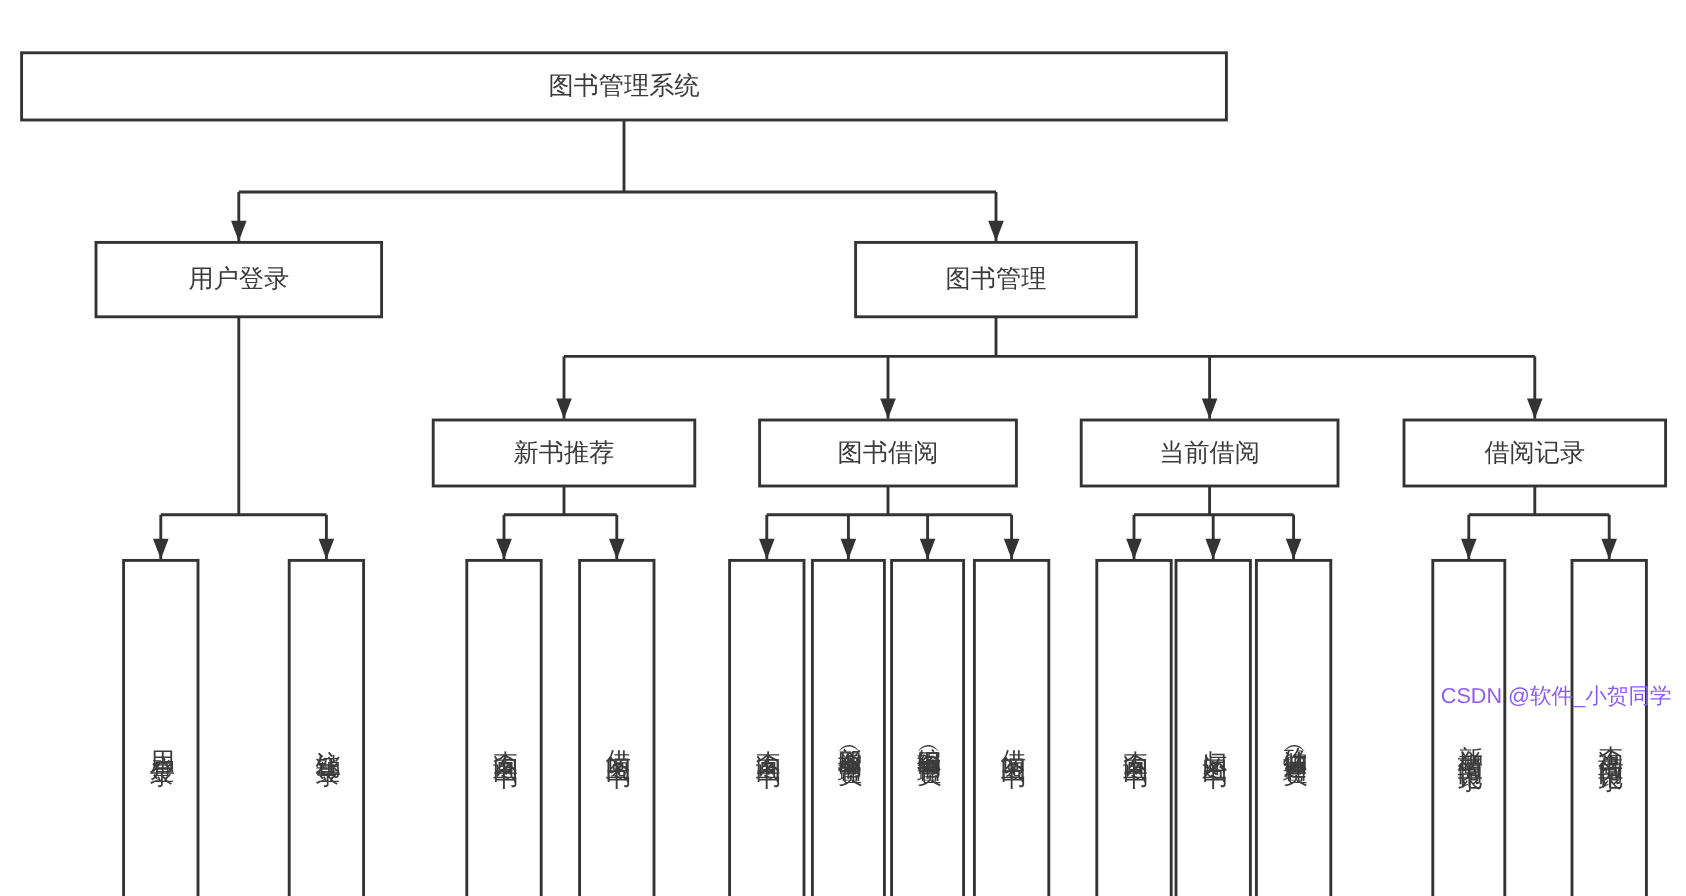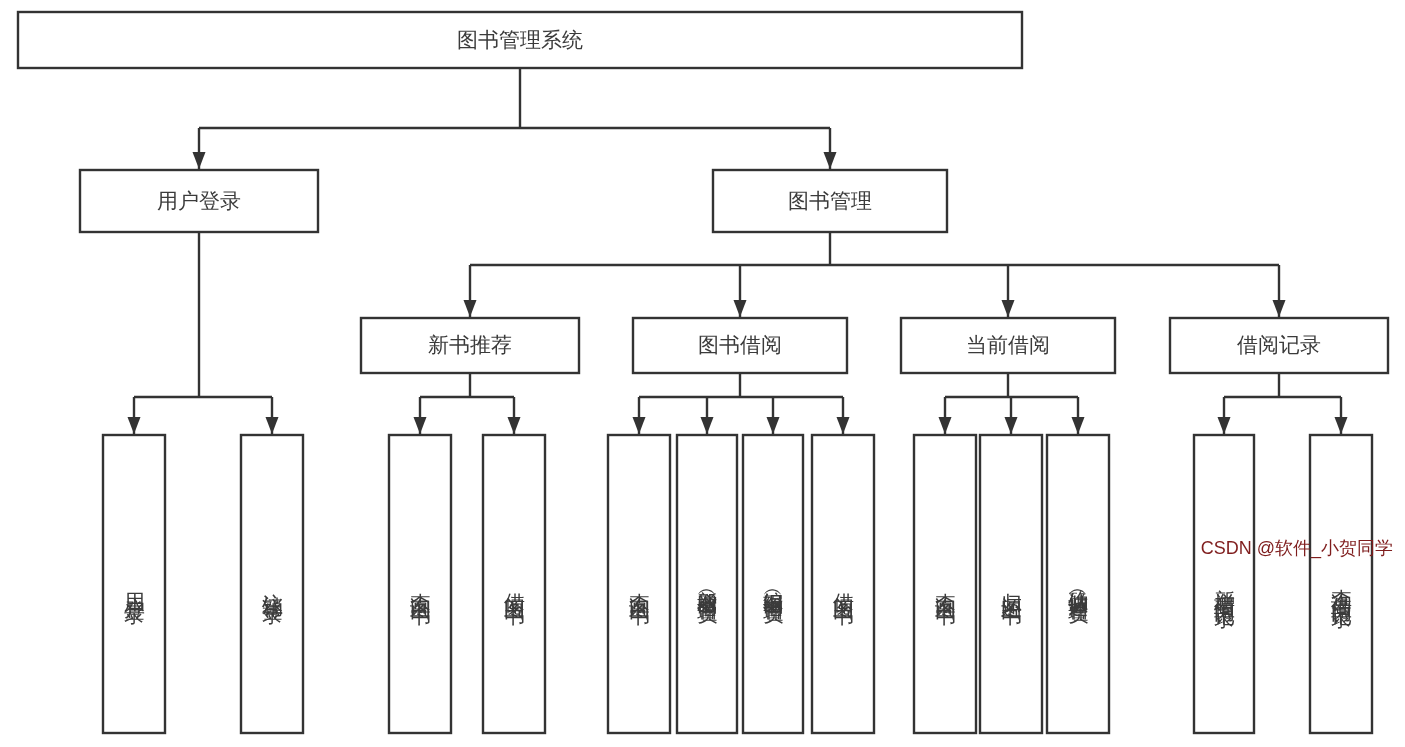--- a/index.html
+++ b/index.html
@@ -11,20 +11,21 @@
     width: 1405px;
     height: 747px;
     font-family: "Liberation Sans", "DejaVu Sans", sans-serif;
     overflow: hidden;
   }
   #diagram-root {
     position: relative;
     width: 1405px;
     height: 564px;
     background: #ffffff;
+    margin-top: 32px;
   }
   svg.diagram-svg {
     position: absolute;
     left: 0;
     top: 0;
     width: 1405px;
     height: 747px;
     display: block;
   }
   .node-box {
@@ -63,21 +64,21 @@
     letter-spacing: 4px;
     white-space: nowrap;
     pointer-events: none;
   }
   .watermark {
     position: absolute;
     right: 12px;
     bottom: 4px;
     font-family: "Liberation Sans", "DejaVu Sans", sans-serif;
     font-size: 18px;
-    color: #7f1d1d;
+    color: #8b5cf6;
     white-space: nowrap;
     user-select: none;
   }
 </style>
 </head>
 <body>
 
 <div id="diagram-root">
 
   <svg class="diagram-svg" id="diagram-svg" viewBox="0 0 1405 747">

